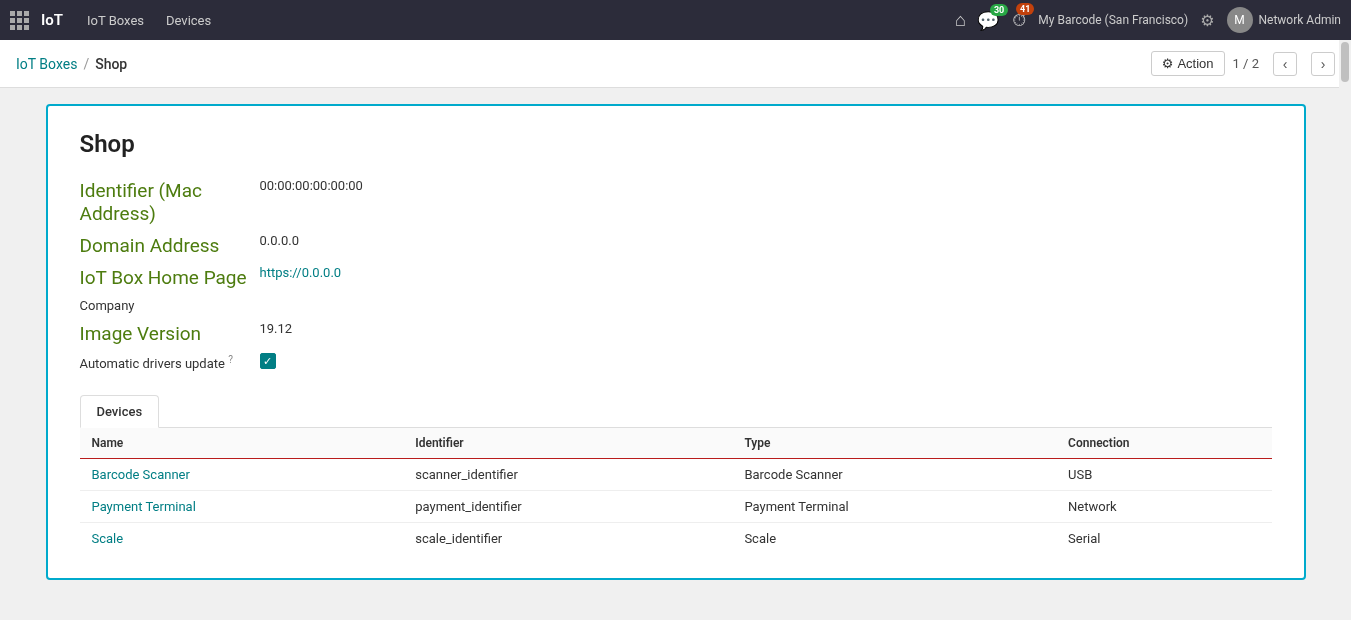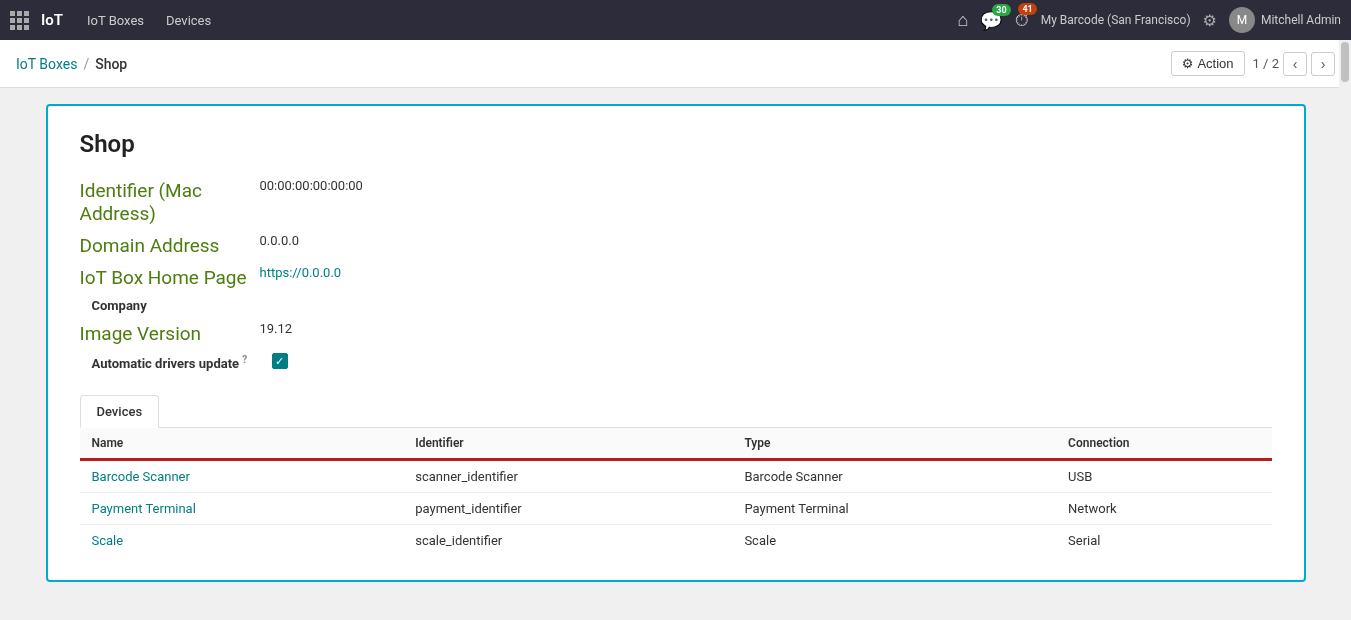--- a/index.html
+++ b/index.html
@@ -119,21 +119,21 @@
       background: #fff;
       border-radius: 3px;
       padding: 4px 10px;
       font-size: 13px;
       cursor: pointer;
       color: #333;
     }
     .page-nav {
       display: flex;
       align-items: center;
-      gap: 4px;
+      gap: 14px;
       font-size: 13px;
       color: #555;
     }
     .page-nav-btn {
       width: 24px; height: 24px;
       border: 1px solid #ccc;
       background: #fff;
       border-radius: 3px;
       display: flex; align-items: center; justify-content: center;
       cursor: pointer;
@@ -170,27 +170,26 @@
       width: 180px;
       flex-shrink: 0;
       font-size: 19px;
       padding-top: 1px;
     }
     .field-value {
       color: #333;
       font-size: 13px;
     }
     .field-label-bold {
-      font-weight: 700;
+      font-weight: 400;
       color: #333;
       width: 180px;
       flex-shrink: 0;
       font-size: 13px;
       padding-top: 1px;
-      margin-left: 12px;
     }
     .checkbox-checked {
       width: 16px; height: 16px;
       background: #017e84;
       border: 1px solid #017e84;
       border-radius: 2px;
       display: inline-flex;
       align-items: center;
       justify-content: center;
       color: #fff;
@@ -229,21 +228,21 @@
       width: 100%;
       border-collapse: collapse;
       margin-top: 0;
     }
     .devices-table th {
       text-align: left;
       padding: 8px 12px;
       font-weight: 600;
       font-size: 12px;
       color: #333;
-      border-bottom: 3px solid #b91c1c;
+      border-bottom: 1px solid #b91c1c;
       background: #fafafa;
     }
     .devices-table td {
       padding: 8px 12px;
       border-bottom: 1px solid #eee;
       font-size: 13px;
       color: #333;
     }
     .devices-table tr:last-child td {
       border-bottom: none;
@@ -297,21 +296,21 @@
       <span class="badge">30</span>
     </div>
     <div class="navbar-icon-btn">
       ⏱
       <span class="badge badge-orange">41</span>
     </div>
     <span class="navbar-company">My Barcode (San Francisco)</span>
     <span class="navbar-settings-icon">⚙</span>
     <div class="navbar-user">
       <div class="navbar-avatar">M</div>
-      <span>Mitchell Admin</span>
+      <span>Network Admin</span>
     </div>
   </div>
 </nav>
 
 <div class="breadcrumb-bar">
   <div class="breadcrumb">
     <span class="breadcrumb-link">IoT Boxes</span>
     <span class="breadcrumb-sep">/</span>
     <span class="breadcrumb-current">Shop</span>
   </div>

